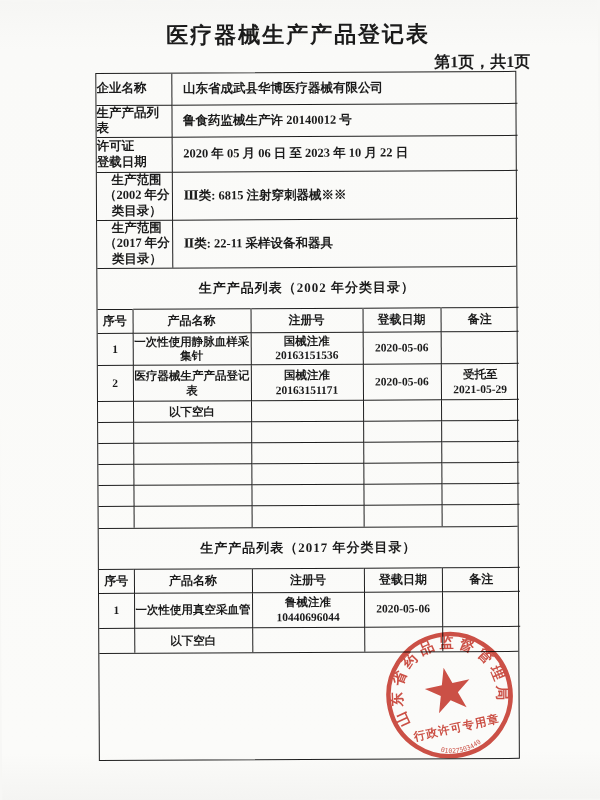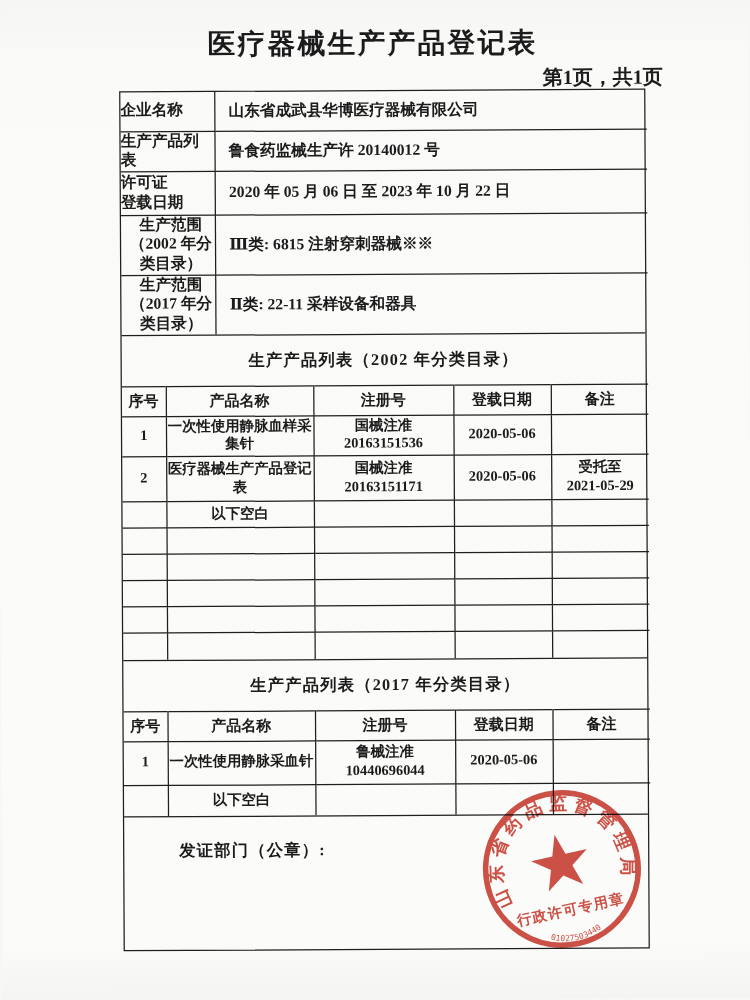--- a/index.html
+++ b/index.html
@@ -216,38 +216,37 @@
       <tbody>
           <tr>
         <th>序号</th>
         <th>产品名称</th>
         <th>注册号</th>
         <th>登载日期</th>
         <th>备注</th>
       </tr>
       <tr style="height:35px">
         <td>1</td>
-        <td>一次性使用静脉采血针</td>
+        <td>一次性使用真空采血管</td>
         <td>鲁械注准
 10440696044</td>
         <td>2020-05-06</td>
         <td></td>
       </tr>
       <tr style="height:25px">
         <td></td>
         <td>以下空白</td>
         <td></td>
         <td></td>
         <td></td>
       </tr>
     </tbody>
       </table>
 
     <div class="footer-cell">
-      <span class="issuer-label">发证部门（公章）:</span>
     </div>
 
   </div>
 
   <svg class="stamp" viewBox="0 0 160 160">
     <defs>
       <path id="arcTop" d="M 36.5,100.3 A 48,48 0 1 1 123.5,100.3" fill="none"></path>
       <path id="arcBottom" d="M 42,118 A 46,46 0 0 0 118,118" fill="none"></path>
     </defs>
     <circle cx="80" cy="80" r="61" fill="none" stroke="#c9392d" stroke-width="4.5"></circle>

